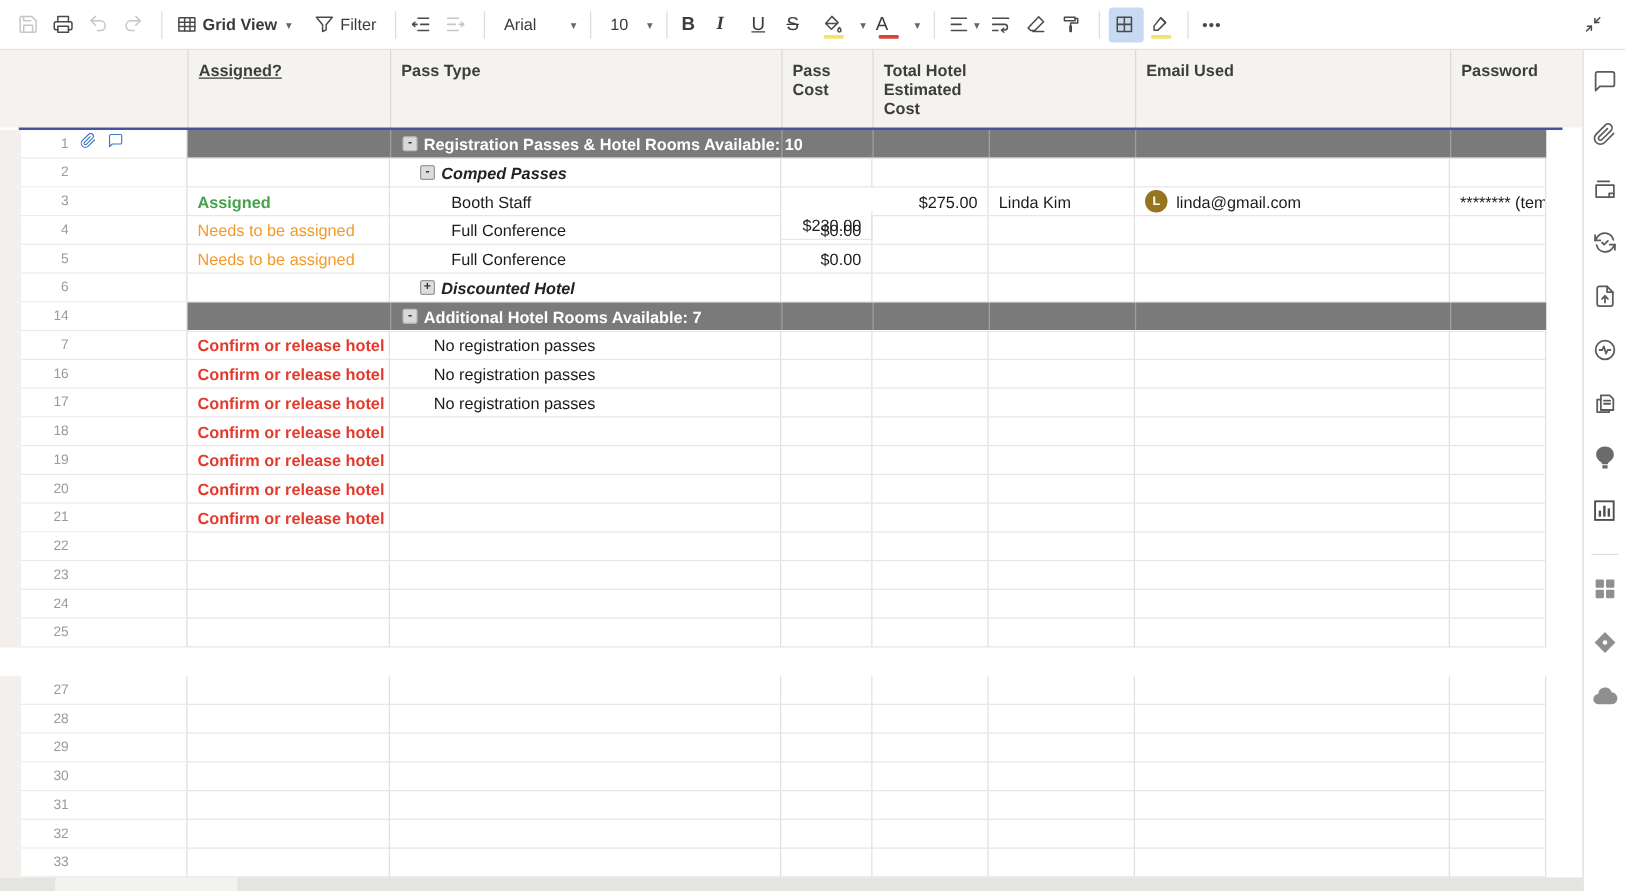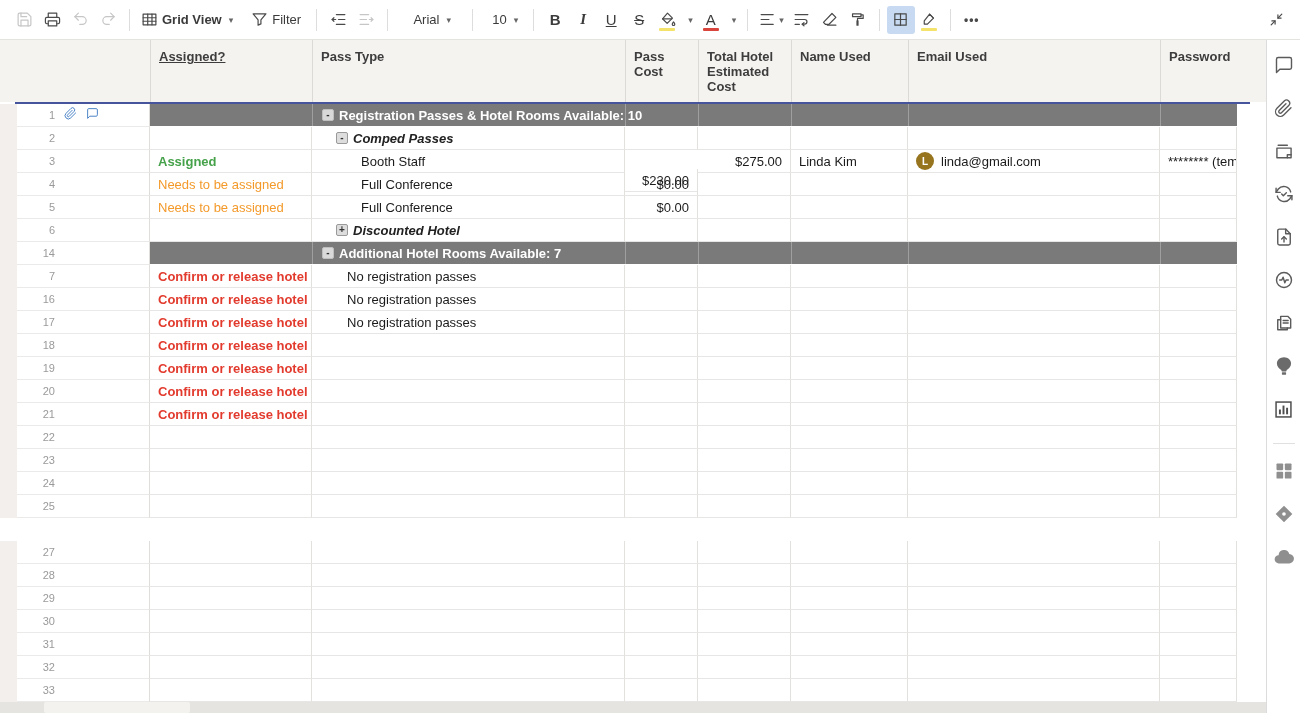--- a/index.html
+++ b/index.html
@@ -7,21 +7,21 @@
   body {
     width:1300px; height:713px; overflow:hidden; position:relative;
     font-family:"Liberation Sans", sans-serif; background:#fff; color:#222;
   }
   
   .toolbar{
     position:absolute; top:0; left:0; width:1300px; height:40px; background:#fff;
     border-bottom:1px solid #e5e3e0; display:flex; align-items:center; padding:0 10px;
   }
   .tb-btn{
-    height:28px; min-width:28px; display:flex; align-items:center; justify-content:center;
+    height:28px; min-width:28px; display:flex; align-items:center; justify-content:space-between;
     border-radius:3px; color:#4a4a4a; cursor:pointer; padding:0 4px; position:relative;
   }
   .tb-btn.disabled{ color:#c6c6c6; }
   .tb-btn.active{ background:#c7daf2; }
   .tb-btn svg{ display:block; }
   .tb-label{ font-size:13px; color:#3a3a3a; margin:0 4px; }
   .tb-caret{ font-size:9px; color:#666; margin-left:3px; }
   .tb-sep{ width:1px; height:22px; background:#ddd; margin:0 7px; flex:none; }
   .tb-letter{ font-size:15px; font-weight:bold; color:#3c3c3c; }
   .tb-letter.it{ font-family:"Liberation Serif",serif; font-style:italic; font-weight:600;}
@@ -291,21 +291,20 @@
         </svg>
       </span>
       <span class="mi">
         <span class="mi-i">i</span>
       </span>
     </div>
 <div class="hdr-cell" style="left: 150px; width: 162px; text-decoration: underline;">Assigned?</div>
     <div class="hdr-cell" style="left: 312px; width: 313px;">Pass Type</div>
     <div class="hdr-cell" style="left: 625px; width: 73px;">Pass Cost</div>
     <div class="hdr-cell" style="left: 698px; width: 93px;">Total Hotel Estimated Cost</div>
-    <div class="hdr-cell" style="left: 791px; width: 117px;">Name Used</div>
     <div class="hdr-cell" style="left: 908px; width: 252px;">Email Used</div>
     <div class="hdr-cell" style="left: 1160px; width: 77px;">Password</div>
   </div>
 <div class="freeze-line"></div>
 
 <div class="grid-body" id="gridBody">
     <div class="grow" style="top: 0px;">
       <div class="gutter"></div>
       <div class="rn-cell">
         <span class="rn">1</span>

